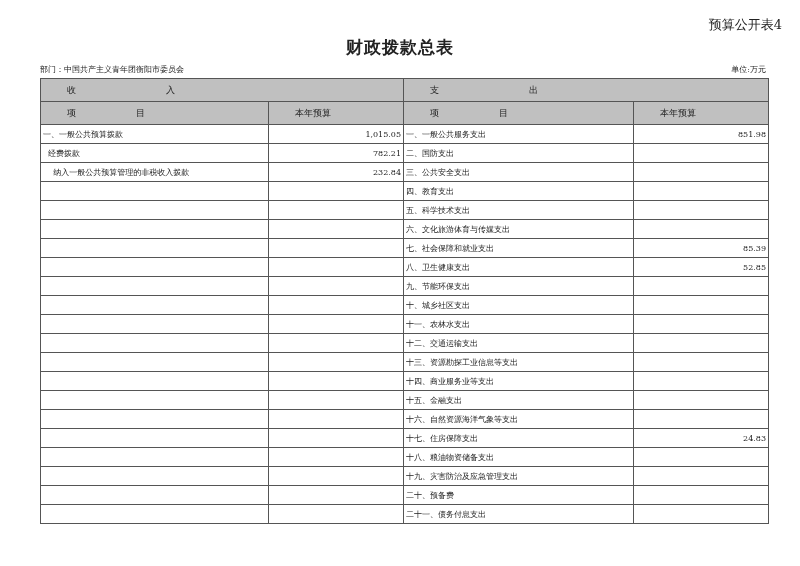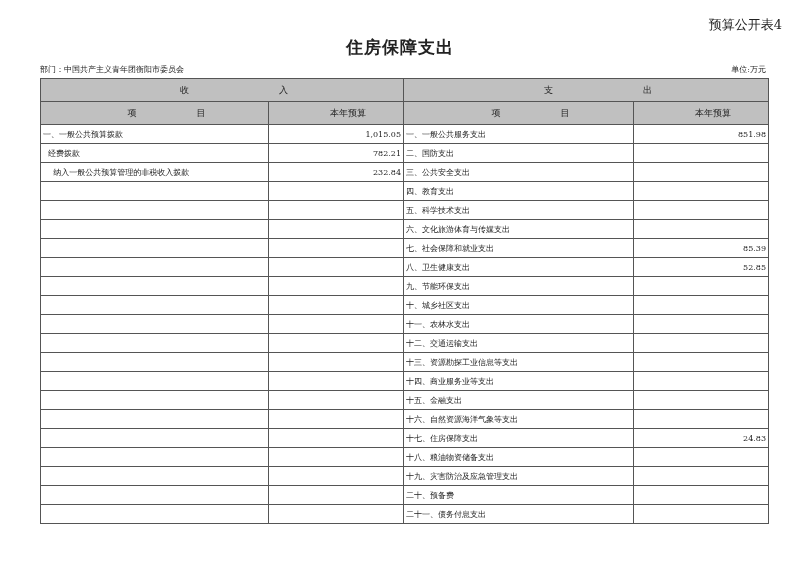--- a/index.html
+++ b/index.html
@@ -8,31 +8,31 @@
   .form-no { position: absolute; right: 18px; top: 16px; font-size: 13px; }
   .title { position: absolute; left: 0; width: 800px; top: 36px; text-align: center;
            font-size: 17px; font-weight: bold; letter-spacing: 1px;
            font-family: "DejaVu Sans", "Liberation Sans", sans-serif; }
   .dept { position: absolute; left: 40px; top: 64px; font-size: 8px; }
   .unit { position: absolute; right: 34px; top: 64px; font-size: 8px; }
   table.main { position: absolute; left: 40px; top: 78px; width: 728px;
                border-collapse: collapse; table-layout: fixed; font-size: 8px; }
   table.main td { border: 1px solid #555; height: 18px; padding: 0 2px;
                   white-space: nowrap; overflow: hidden; }
-  table.main tr.hdr td { background: #c0c0c0; height: 22px; text-align: center; font-size: 9px; padding-left: 26px; }
+  table.main tr.hdr td { background: #c0c0c0; height: 22px; text-align: left; font-size: 9px; padding-left: 26px; }
   td.num { text-align: right; }
   td.item { text-align: left; }
   .sp { display: inline-block; width: 90px; }
   .sp2 { display: inline-block; width: 60px; }
 </style>
 </head>
 <body>
 
 <div class="form-no">预算公开表4</div>
-<div class="title">住房保障支出</div>
+<div class="title">财政拨款总表</div>
 <div class="dept">部门：中国共产主义青年团衡阳市委员会</div>
 <div class="unit">单位:万元</div>
 
 <table class="main">
   <colgroup>
     <col style="width:228px">
       <col style="width:135px">
       <col style="width:230px">
       <col style="width:135px">
   </colgroup>

